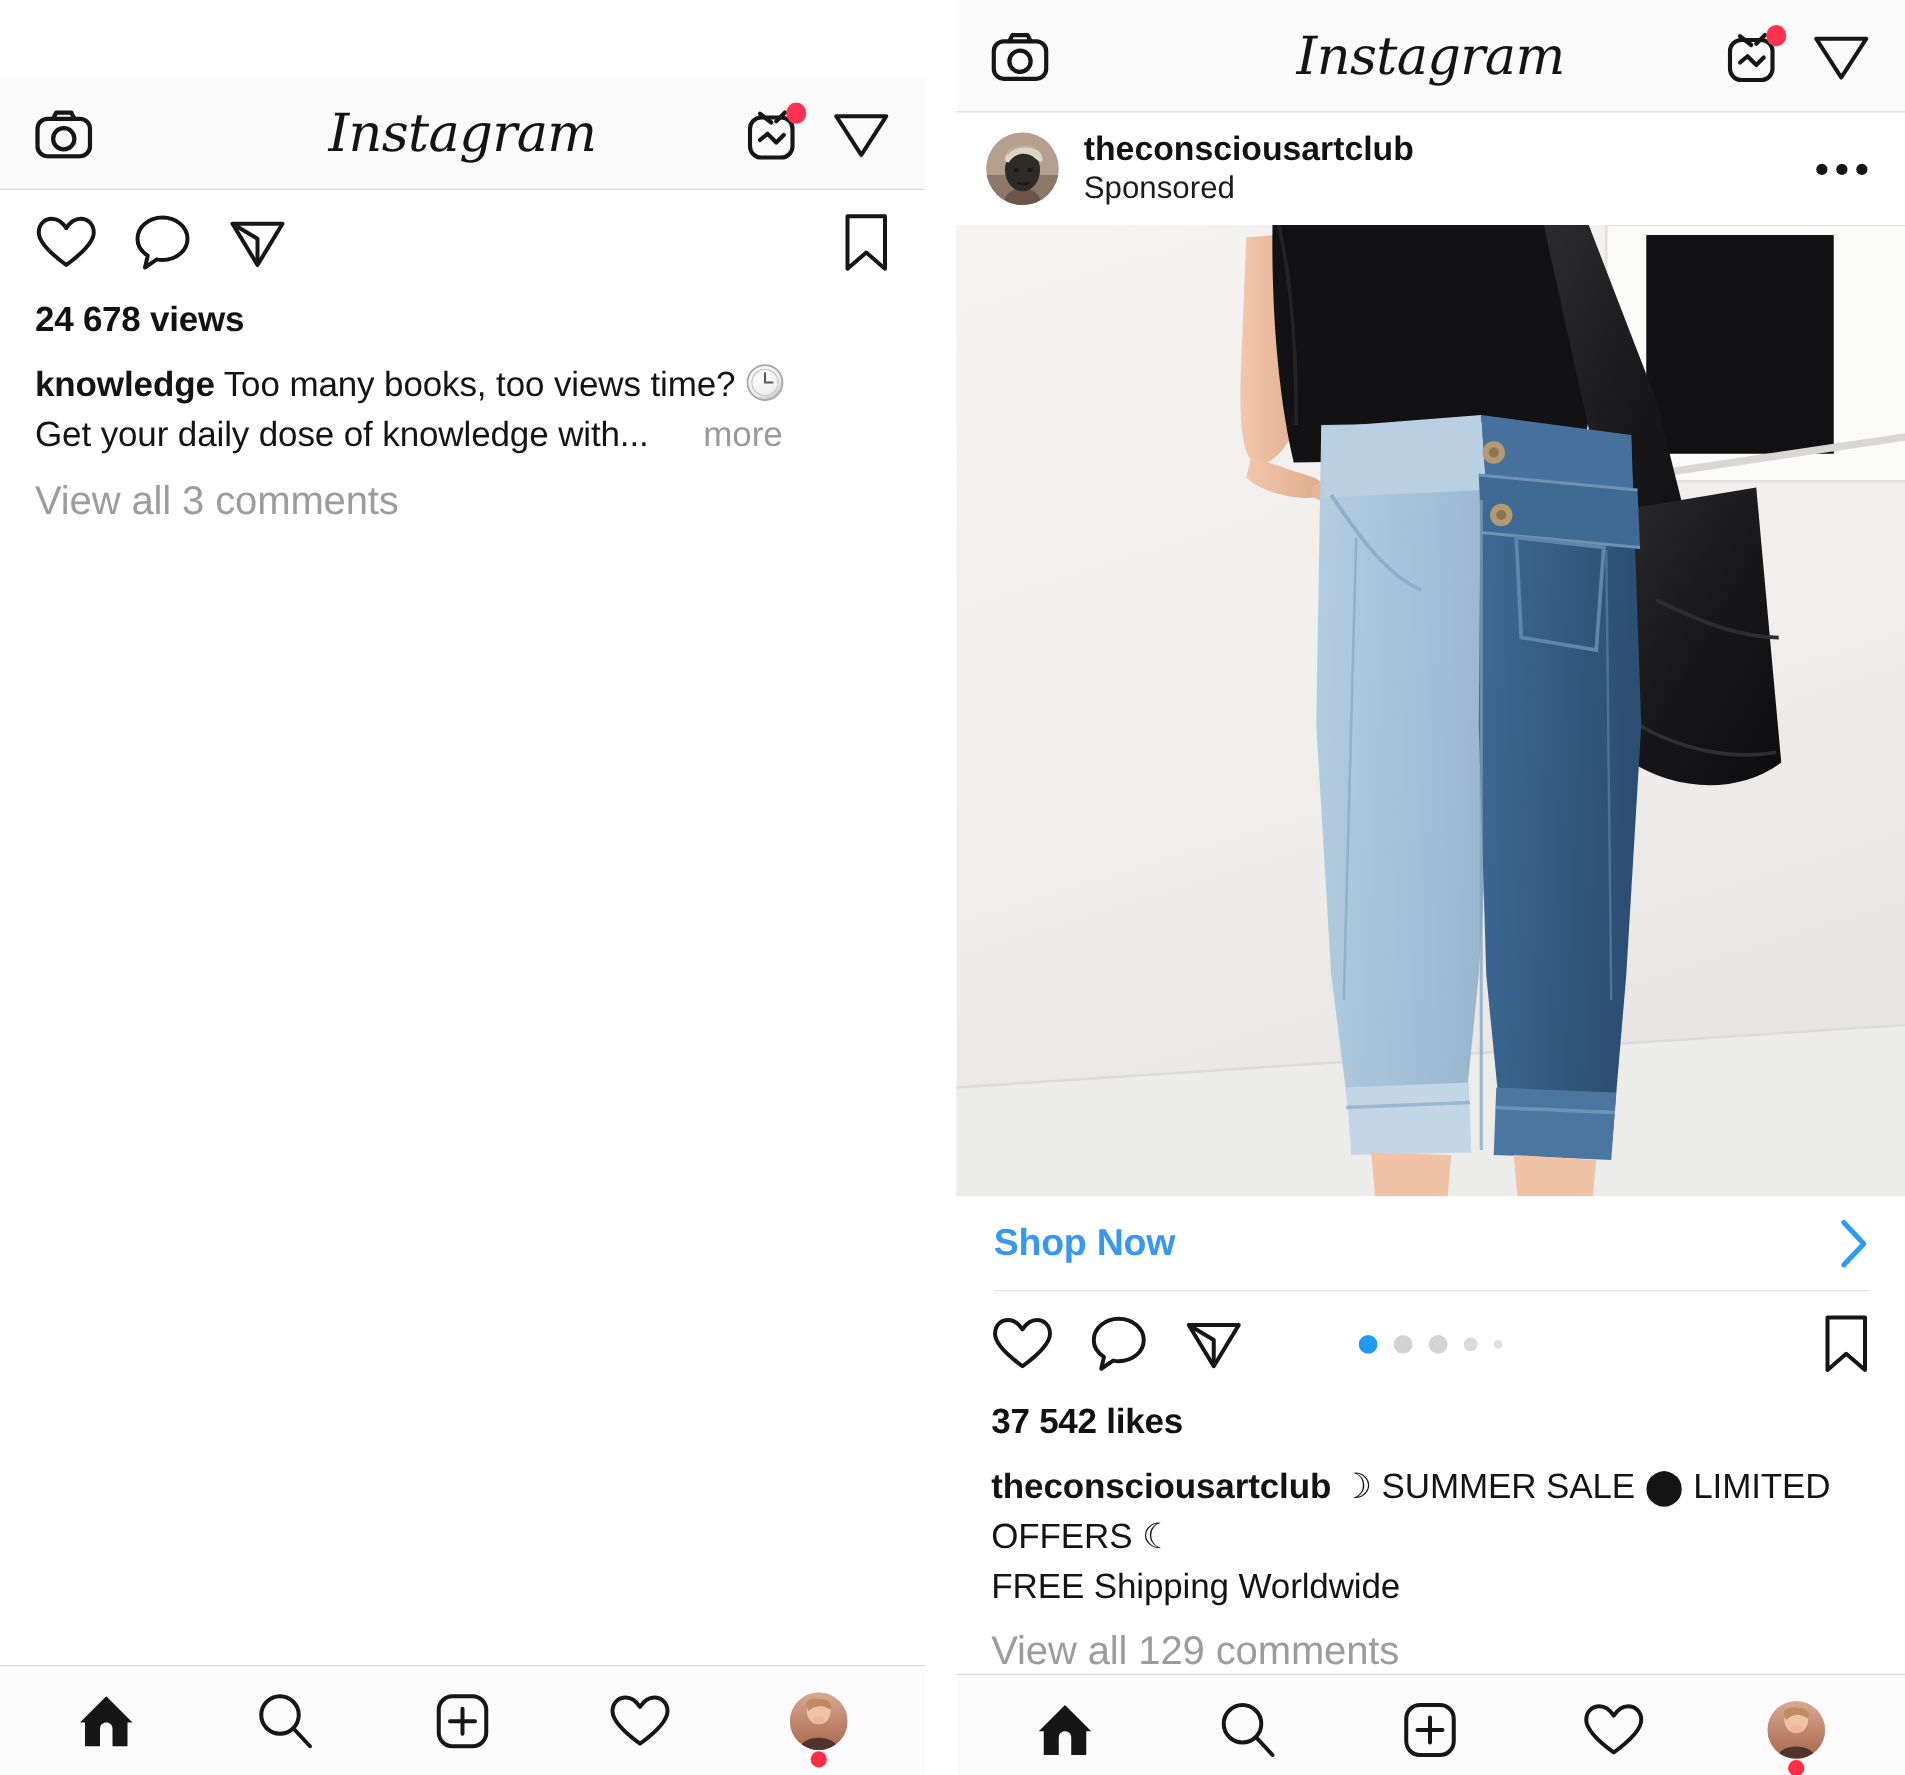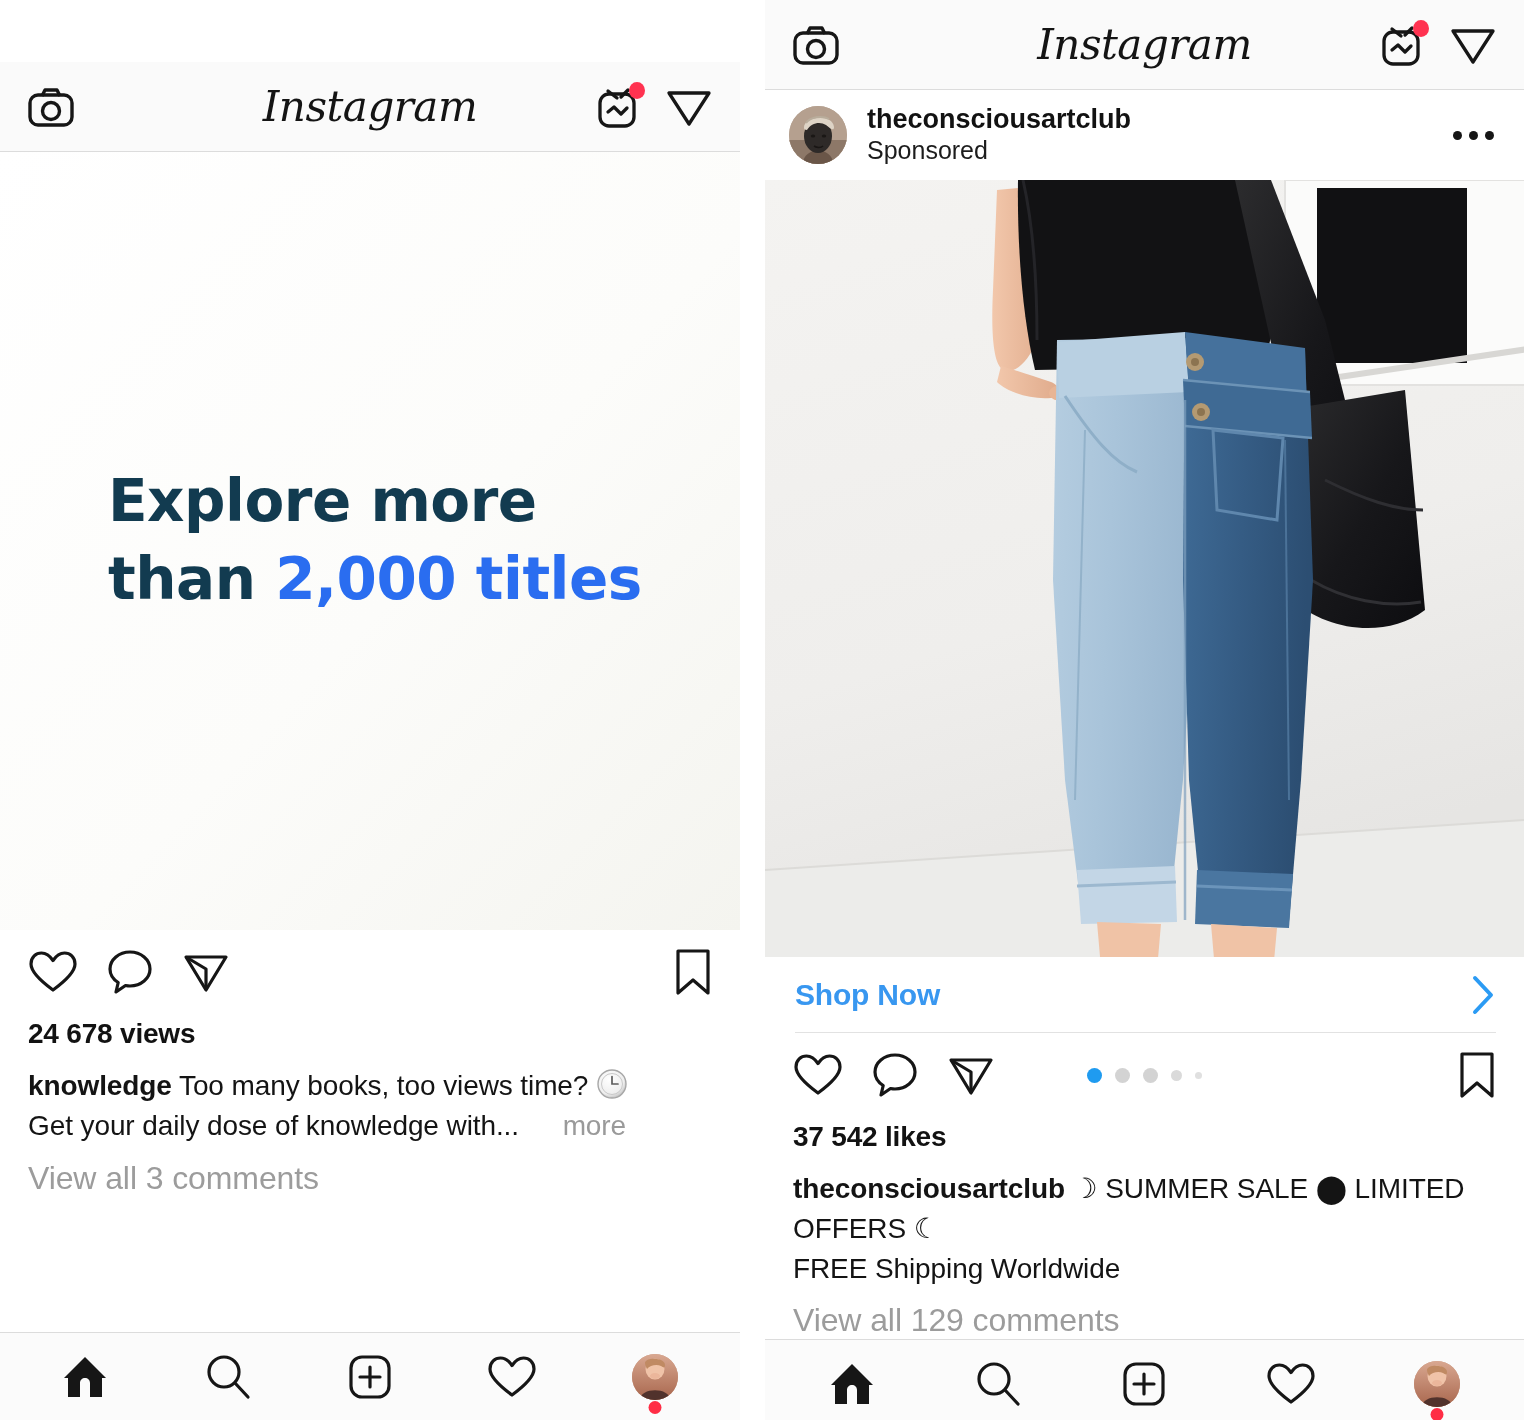--- a/index.html
+++ b/index.html
@@ -249,36 +249,20 @@
           <i class="dot-badge"></i>
         </span>
         <span>
           <svg width="46" height="42" viewBox="0 0 46 42">
             <path d="M3 7 L43 7 L23 38 Z" fill="none" stroke="#161616" stroke-width="3.3" stroke-linejoin="round"></path>
           </svg>
         </span>
       </div>
     </div>
 
-    <div class="media" id="media-left">
-      <svg width="740" height="778" viewBox="0 0 740 778" style="position:absolute;inset:0;">
-        <defs>
-          <linearGradient id="blkbg" x1="0" y1="0" x2="1" y2="1">
-            <stop offset="0%" stop-color="#ffffff"></stop>
-            <stop offset="55%" stop-color="#fcfcfa"></stop>
-            <stop offset="100%" stop-color="#f4f4ef"></stop>
-          </linearGradient>
-        </defs>
-        <rect width="740" height="778" fill="url(#blkbg)"></rect>
-      </svg>
-      <div class="creative-text">
-        <span class="l1" style="color: rgb(18, 59, 80);">Explore more</span>
-        <span class="l2"><span style="color: rgb(18, 59, 80);">than </span><span style="color: rgb(42, 109, 240);">2,000 titles</span></span>
-      </div>
-    </div>
 
 
     <div class="action-bar">
       <div class="act-left">
         <span>
           <svg width="50" height="46" viewBox="0 0 50 46">
             <path d="M25 41 C10 30 3 22 3 15 C3 8 8 4 13.5 4 C18 4 22 7 25 11.5 C28 7 32 4 36.5 4 C42 4 47 8 47 15 C47 22 40 30 25 41 Z" fill="none" stroke="#161616" stroke-width="3.2" stroke-linejoin="round"></path>
           </svg>
         </span>
         <span>

